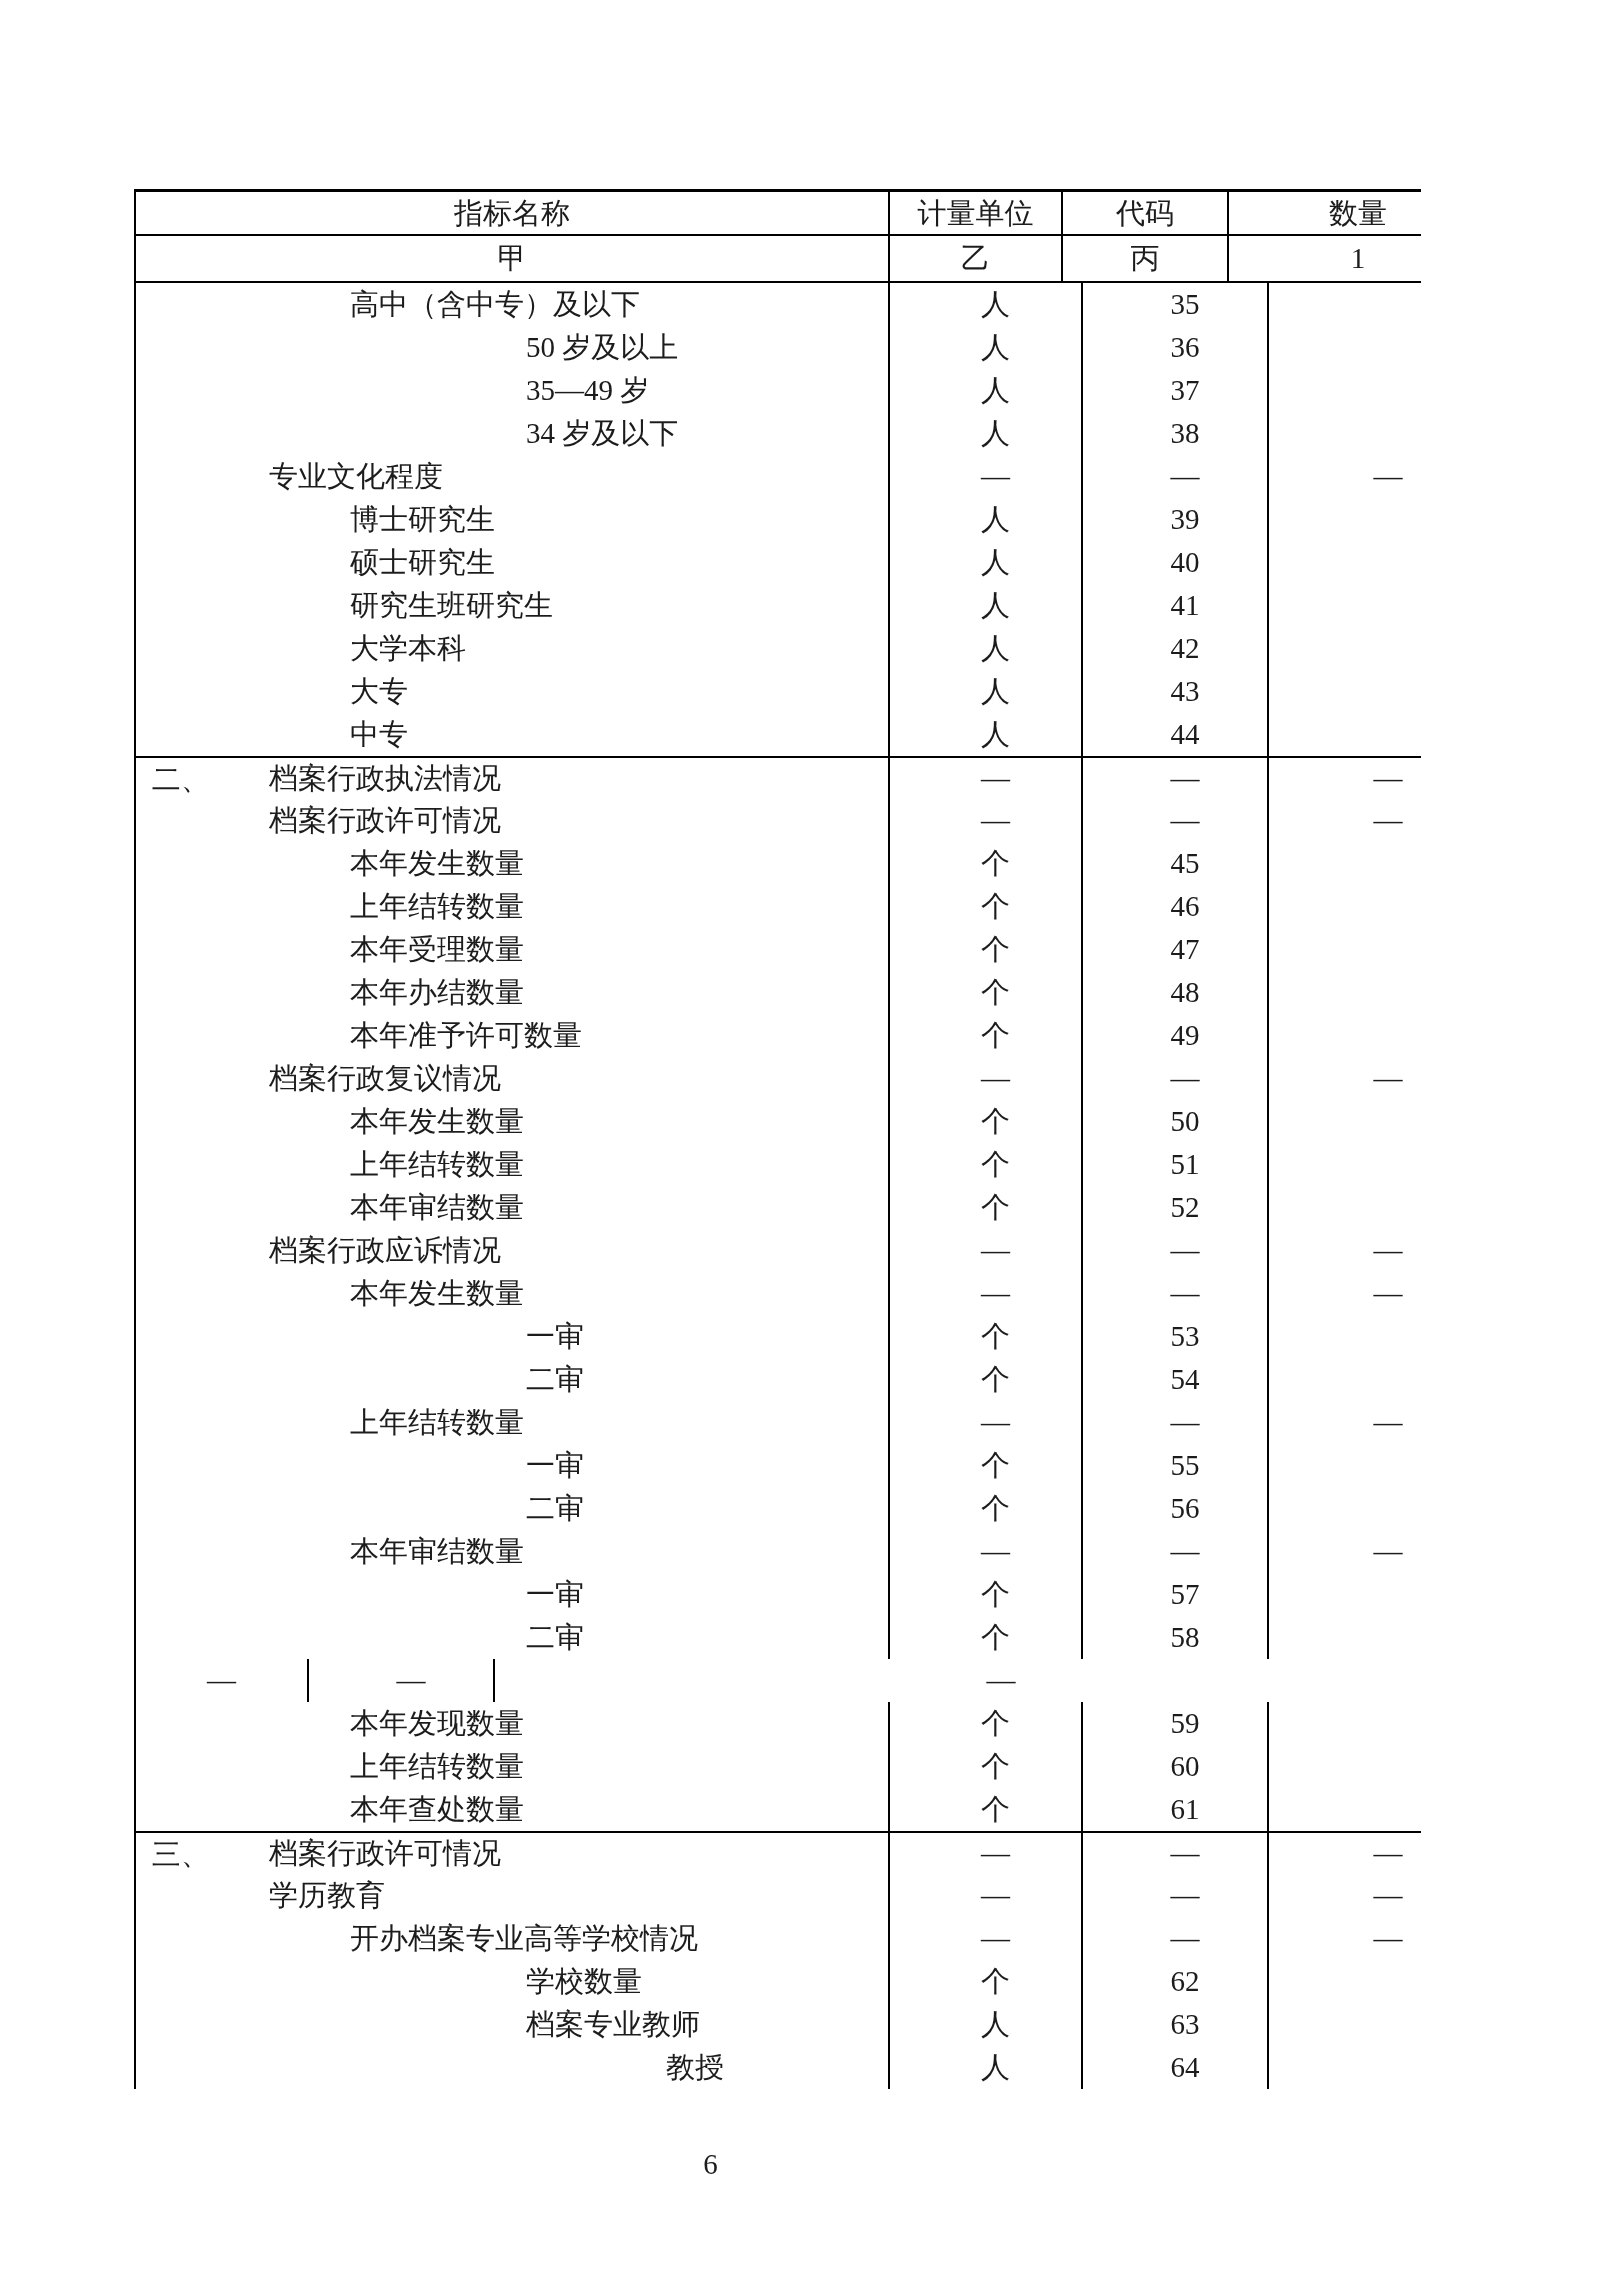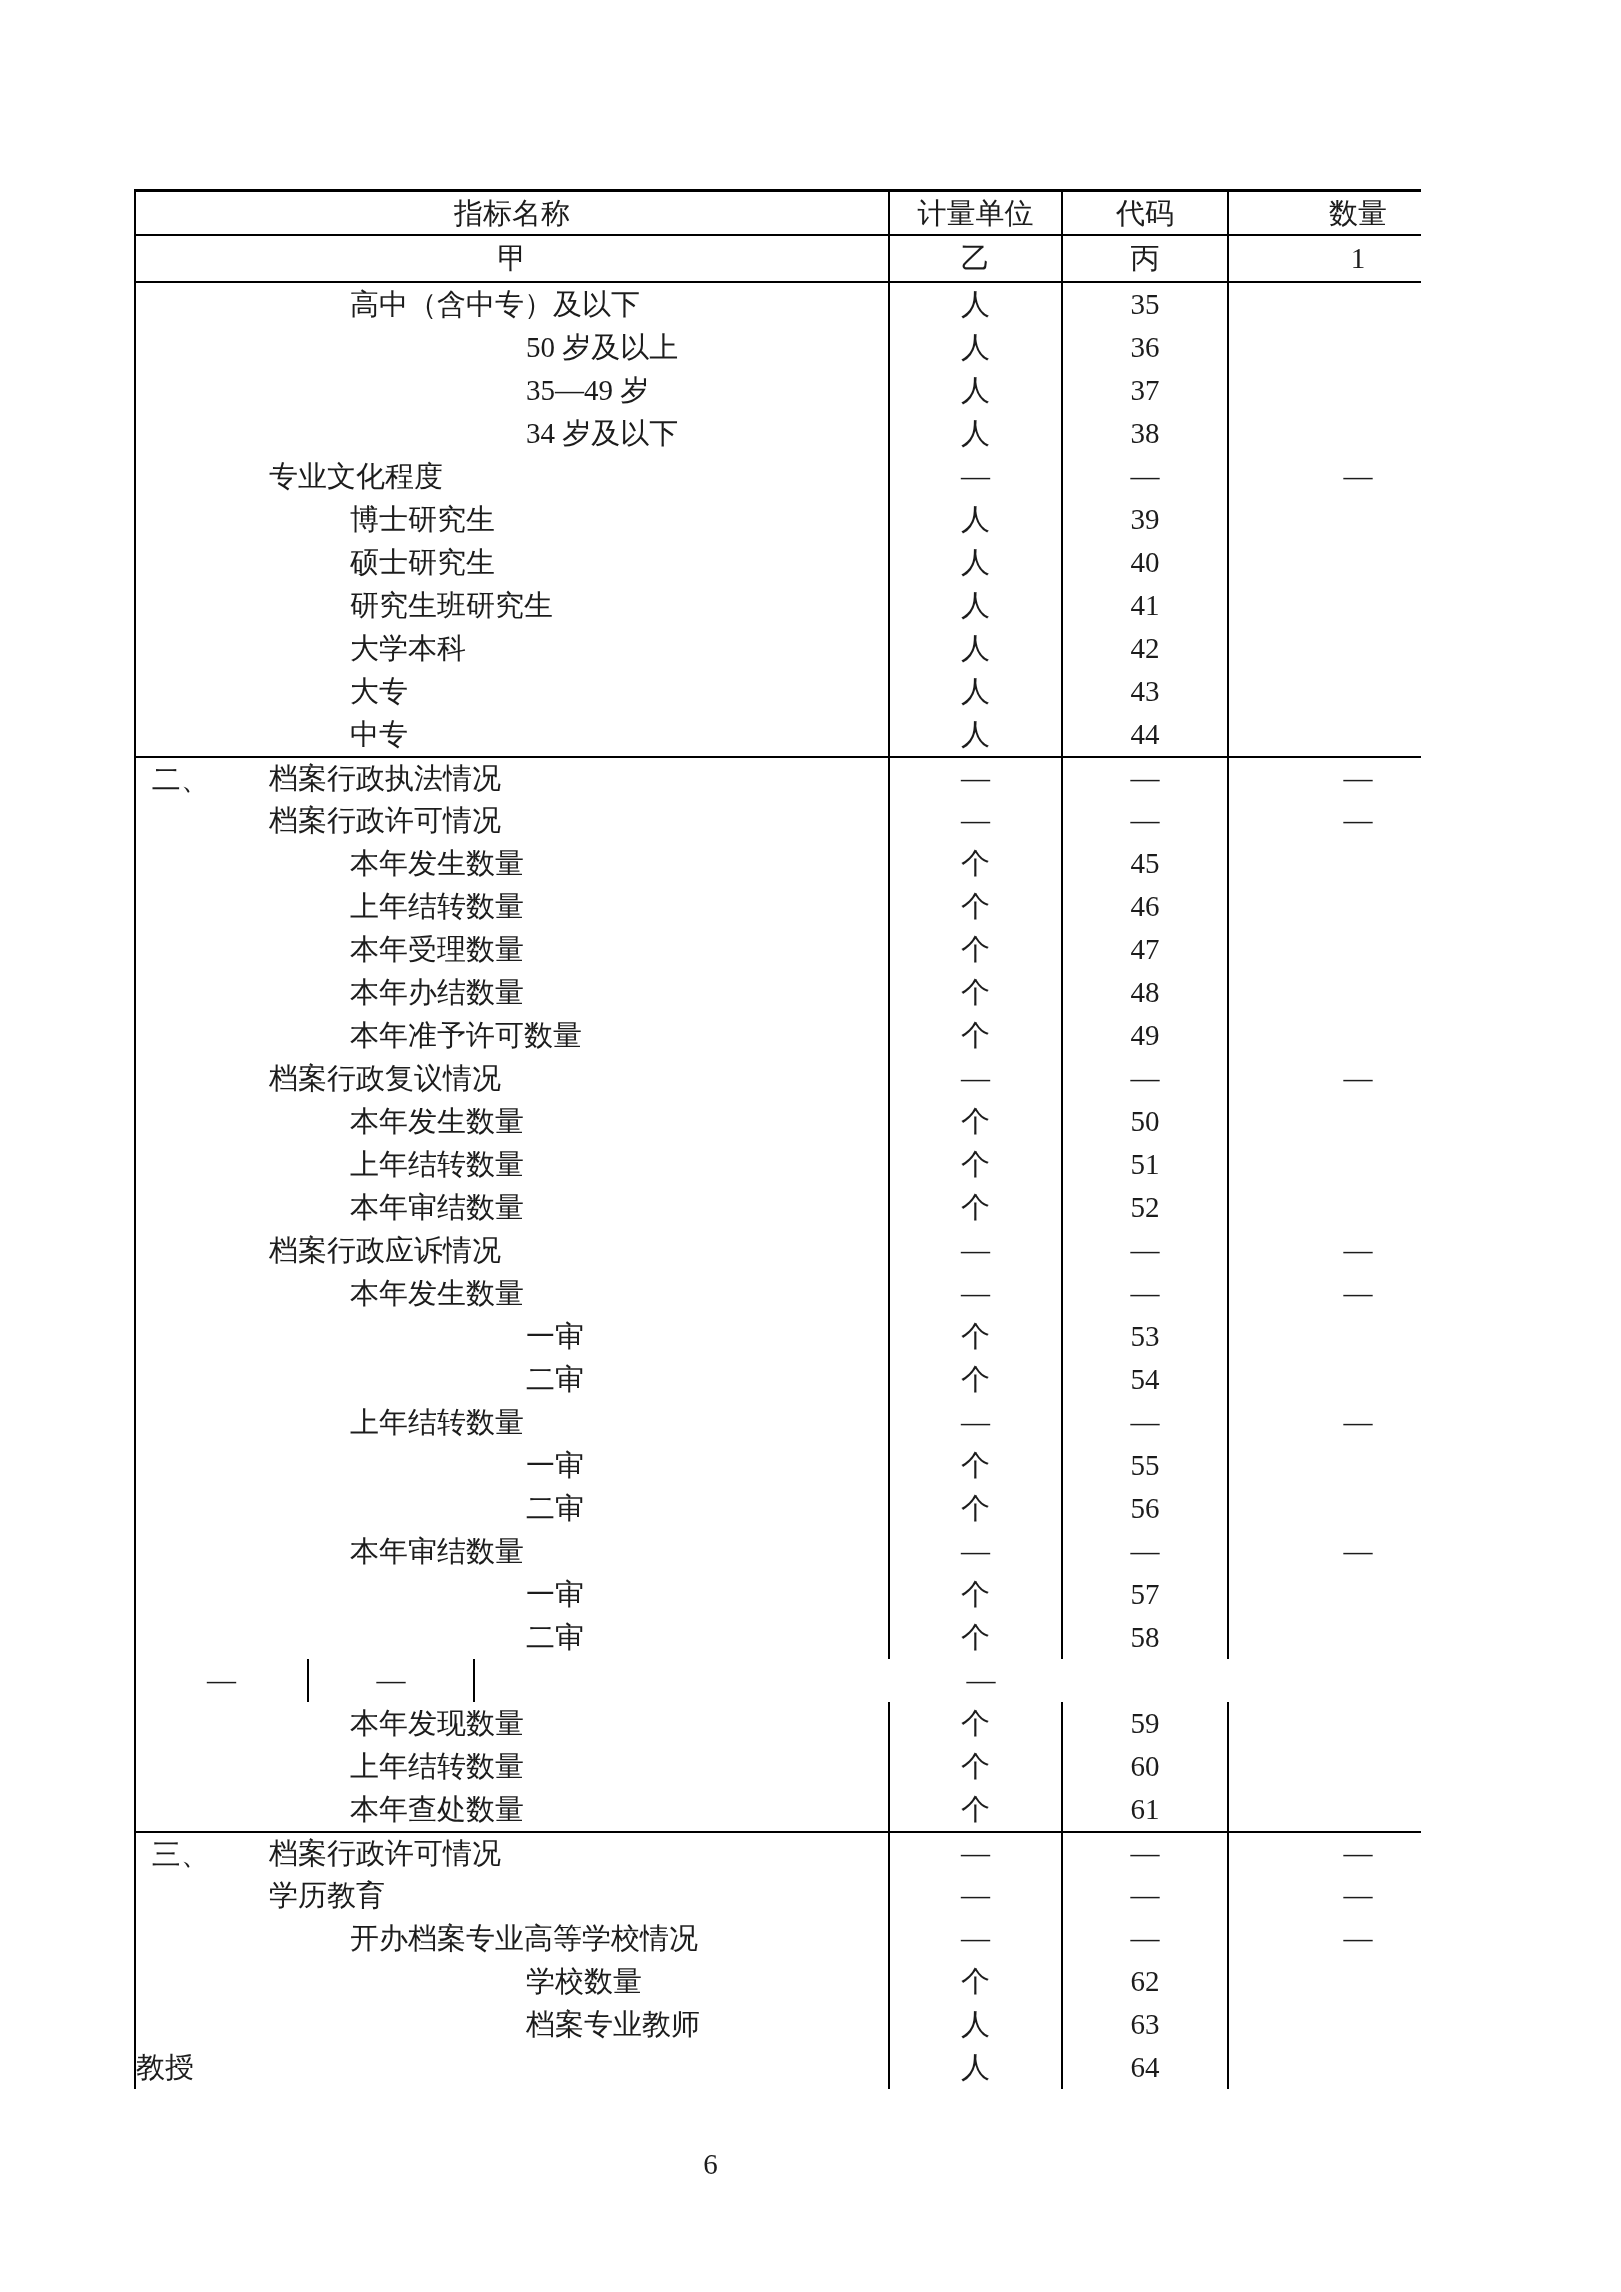--- a/index.html
+++ b/index.html
@@ -30,21 +30,21 @@
     border-left: 2px solid #000;
     border-right: 2px solid #000;
   }
   .row {
     display: flex;
     align-items: stretch;
     box-sizing: border-box;
   }
   .row.h1 { height: 44px; border-bottom: 2.9px solid #000; }
   .row.h2 { height: 47px; border-bottom: 2.9px solid #000; }
-  .tbody .row { height: 43px; }
+  .tbody .row { height: 43px; gap: 20px; }
   .row.divider { border-top: 2.9px solid #000; }
   .c {
     box-sizing: border-box;
     display: flex;
     align-items: center;
     font-size: 29px;
     line-height: 1;
     white-space: nowrap;
     overflow: visible;
   }
@@ -55,21 +55,21 @@
   .c1.center { justify-content: center; }
   .secnum {
     position: absolute;
     left: 15.7px;
     top: 50%;
     transform: translateY(-50%);
   }
   .ind.lv1 { padding-left: 109px; margin-left: 24px; }
   .ind.lv2 { padding-left: 214px; }
   .ind.lv3 { padding-left: 390px; font-family: Liberation Serif, serif; }
-  .ind.lv4 { }
+  .ind.lv4 { padding-left: 530px; }
   .pageno {
     position: absolute;
     top: 2148px;
     left: 0;
     width: 100%;
     text-align: center;
     font-size: 29px;
   }
 </style>
 </head>

